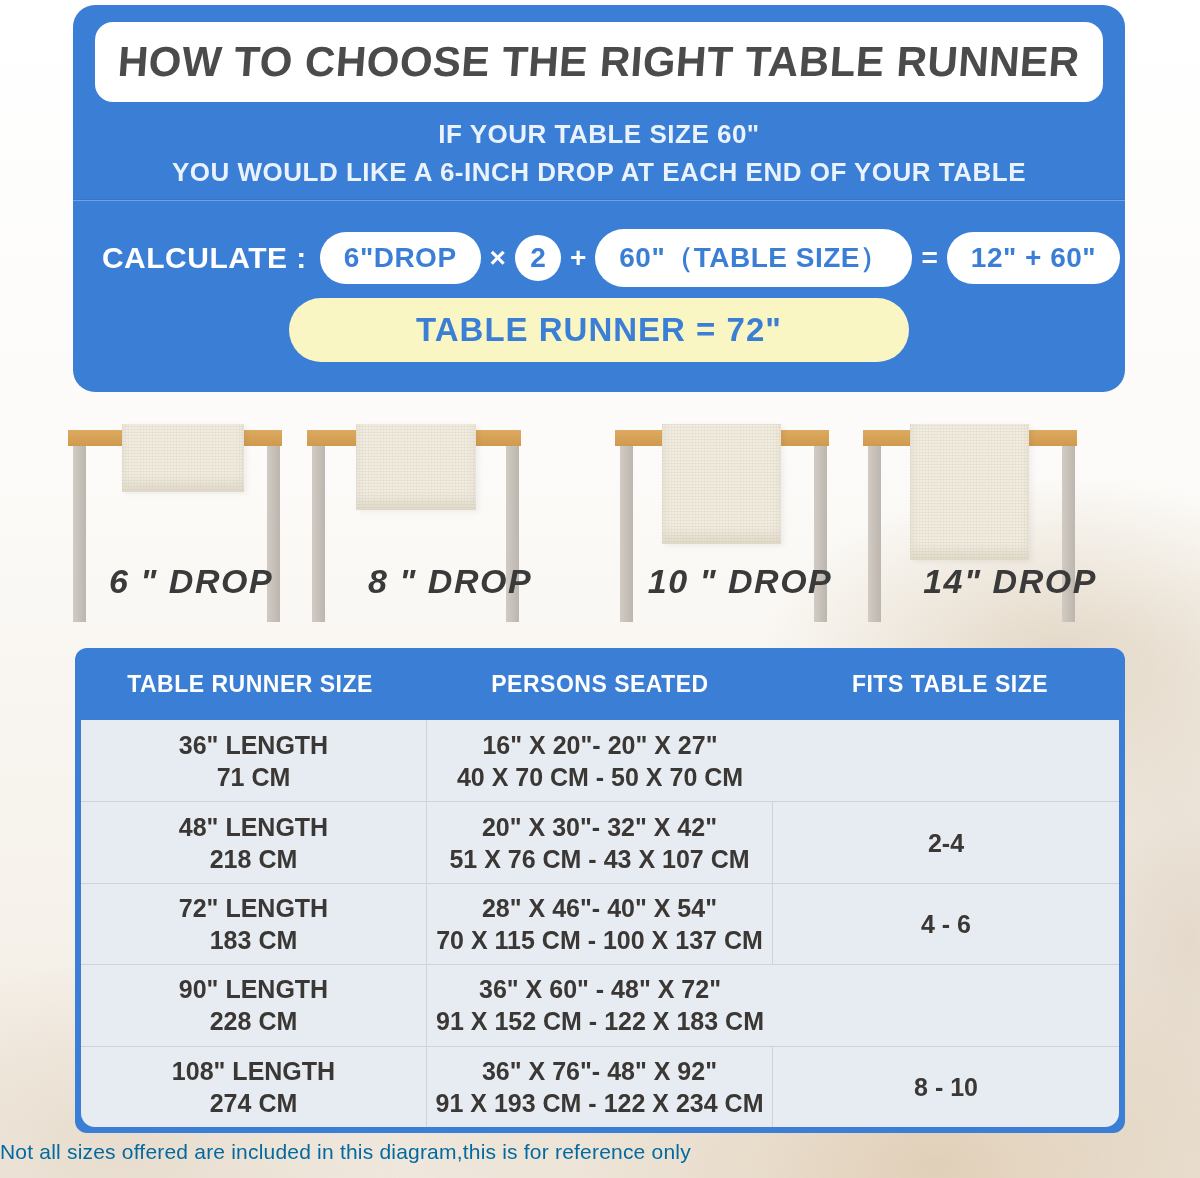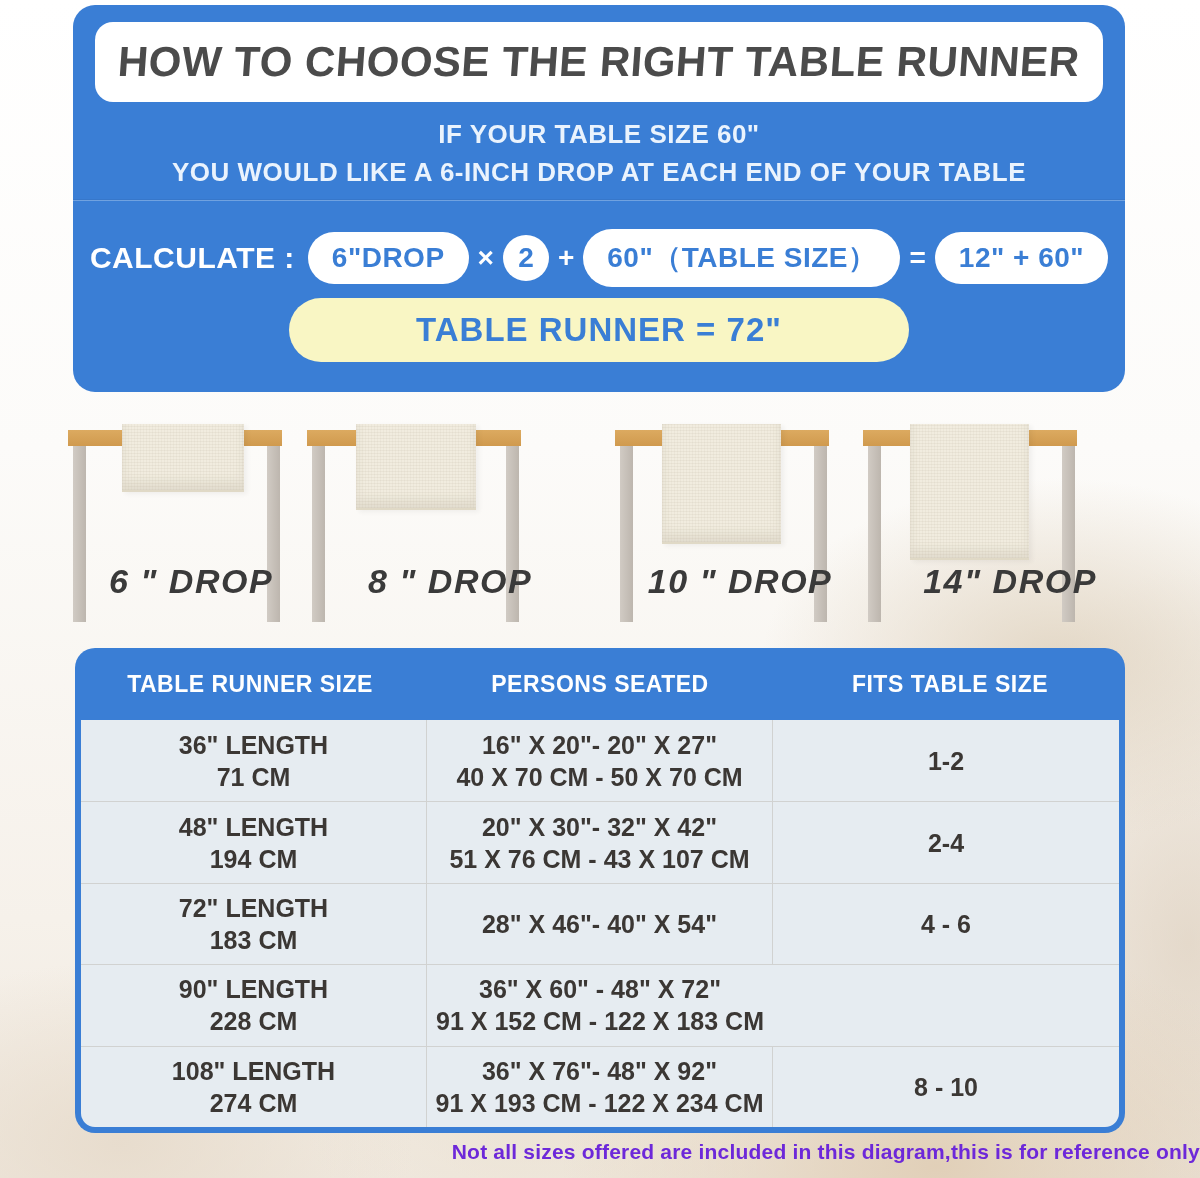--- a/index.html
+++ b/index.html
@@ -22,21 +22,21 @@
   .top-panel { position:absolute; left:73px; top:5px; width:1052px; height:387px;
     background:#3a7ed5; border-radius:22px; }
   .title-box { position:absolute; left:22px; top:17px; width:1008px; height:80px;
     background:#ffffff; border-radius:18px; display:flex; align-items:center; justify-content:center; }
   .title-box span { font-size:42px; font-weight:900; color:#4b4b4b; letter-spacing:0.5px;
     transform:skewX(-4deg); white-space:nowrap; }
   .intro { position:absolute; left:0; top:110px; width:100%; text-align:center;
     color:#eaf3fd; font-size:26px; font-weight:600; line-height:38px; letter-spacing:0.5px; }
   .panel-divider { position:absolute; left:0; top:195px; width:100%; height:1px;
     background:rgba(255,255,255,0.28); box-shadow:0 -1px 0 rgba(0,0,0,0.05); }
-  .calc-row { position:absolute; left:0; top:224px; width:100%; height:58px;
+  .calc-row { position:absolute; left:12px; top:224px; width:100%; height:58px;
     display:flex; align-items:center; justify-content:center; gap:9px; }
   .calc-label { color:#ffffff; font-size:30px; font-weight:800; letter-spacing:0.5px; margin-right:4px; }
   .pill { background:#ffffff; color:#3a7ed5; font-size:28px; font-weight:800;
     border-radius:29px; padding:10px 24px; white-space:nowrap; letter-spacing:0.5px; }
   .op { color:#ffffff; font-size:28px; font-weight:800; }
   .circle-num { width:46px; height:46px; border-radius:50%; background:#ffffff; color:#3a7ed5;
     font-size:28px; font-weight:800; display:flex; align-items:center; justify-content:center; }
   .result-pill { position:absolute; left:216px; top:293px; width:620px; height:64px;
     background:#f9f6c4; border-radius:33px; display:flex; align-items:center; justify-content:center; }
   .result-pill span { color:#3a7ed5; font-size:33px; font-weight:800; letter-spacing:1px; }
@@ -53,36 +53,36 @@
       repeating-linear-gradient(0deg, rgba(185,175,155,0.14) 0 1px, transparent 1px 3px),
       repeating-linear-gradient(90deg, rgba(185,175,155,0.10) 0 1px, transparent 1px 3px);
     border-bottom:2px solid #e0d9c6;
     box-shadow:inset 0 -8px 10px rgba(178,168,148,0.22), 3px 2px 5px rgba(0,0,0,0.05); }
   .drop-label { position:absolute; top:562px; width:214px; text-align:center;
     font-size:34px; font-weight:800; font-style:italic; color:#3a3a3a;
     letter-spacing:1.5px; white-space:nowrap; }
 
   
   .chart-panel { position:absolute; left:75px; top:648px; width:1050px; height:485px;
-    background:#3a7ed5; border-radius:20px; }
+    background:#3a7ed5; border-radius:12px; }
   .chart-head { position:absolute; left:0; top:0; width:100%; height:72px;
     display:grid; grid-template-columns:1fr 1fr 1fr; align-items:center; }
   .chart-head div { text-align:center; color:#ffffff; font-size:23px; font-weight:800; letter-spacing:0.5px; }
   .chart-body { position:absolute; left:6px; right:6px; top:72px; bottom:6px;
     background:rgba(250,248,244,0.90); border-radius:0 0 14px 14px; overflow:hidden;
     display:grid; grid-template-rows:repeat(5,1fr); }
   .chart-row { display:grid; grid-template-columns:1fr 1fr 1fr; border-top:1px solid rgba(165,155,142,0.32); }
   .chart-row:first-child { border-top:none; }
   .cell { display:flex; flex-direction:column; align-items:center; justify-content:center;
     font-size:25px; font-weight:700; color:#3b3734; line-height:32px; text-align:center;
     border-right:1px solid rgba(165,155,142,0.32); padding:4px 6px; }
   .cell:last-child { border-right:none; }
 
-  .footer-note { position:absolute; left:0; top:1140px; width:100%; text-align:right;
-    font-size:21px; font-weight:700; color:#6d28d9; letter-spacing:0.2px; }
+  .footer-note { position:absolute; left:0; top:1140px; width:100%; text-align:left;
+    font-size:21px; font-weight:400; color:#0369a1; letter-spacing:0.2px; }
 </style>
 </head>
 <body>
 
 <div id="canvas">
   <div class="bg-photo"></div>
 
   <div class="top-panel">
     <div class="title-box">
       <span>HOW TO CHOOSE THE RIGHT TABLE RUNNER</span>
@@ -148,44 +148,42 @@
     <div class="chart-body" id="chart-body">
         <div class="chart-row">
           <div class="cell">
             <span>36" LENGTH</span>
             <span>71 CM</span>
           </div>
           <div class="cell">
             <span>16" X 20"- 20" X 27"</span>
             <span>40 X 70 CM - 50 X 70 CM</span>
           </div>
-          <div class="cell">
-            <span>1-2</span>
-          </div>
         </div>
         <div class="chart-row">
           <div class="cell">
             <span>48" LENGTH</span>
-            <span>194 CM</span>
+            <span>218 CM</span>
           </div>
           <div class="cell">
             <span>20" X 30"- 32" X 42"</span>
             <span>51 X 76 CM - 43 X 107 CM</span>
           </div>
           <div class="cell">
             <span>2-4</span>
           </div>
         </div>
         <div class="chart-row">
           <div class="cell">
             <span>72" LENGTH</span>
             <span>183 CM</span>
           </div>
           <div class="cell">
             <span>28" X 46"- 40" X 54"</span>
+            <span>70 X 115 CM - 100 X 137 CM</span>
           </div>
           <div class="cell">
             <span>4 - 6</span>
           </div>
         </div>
         <div class="chart-row">
           <div class="cell">
             <span>90" LENGTH</span>
             <span>228 CM</span>
           </div>

